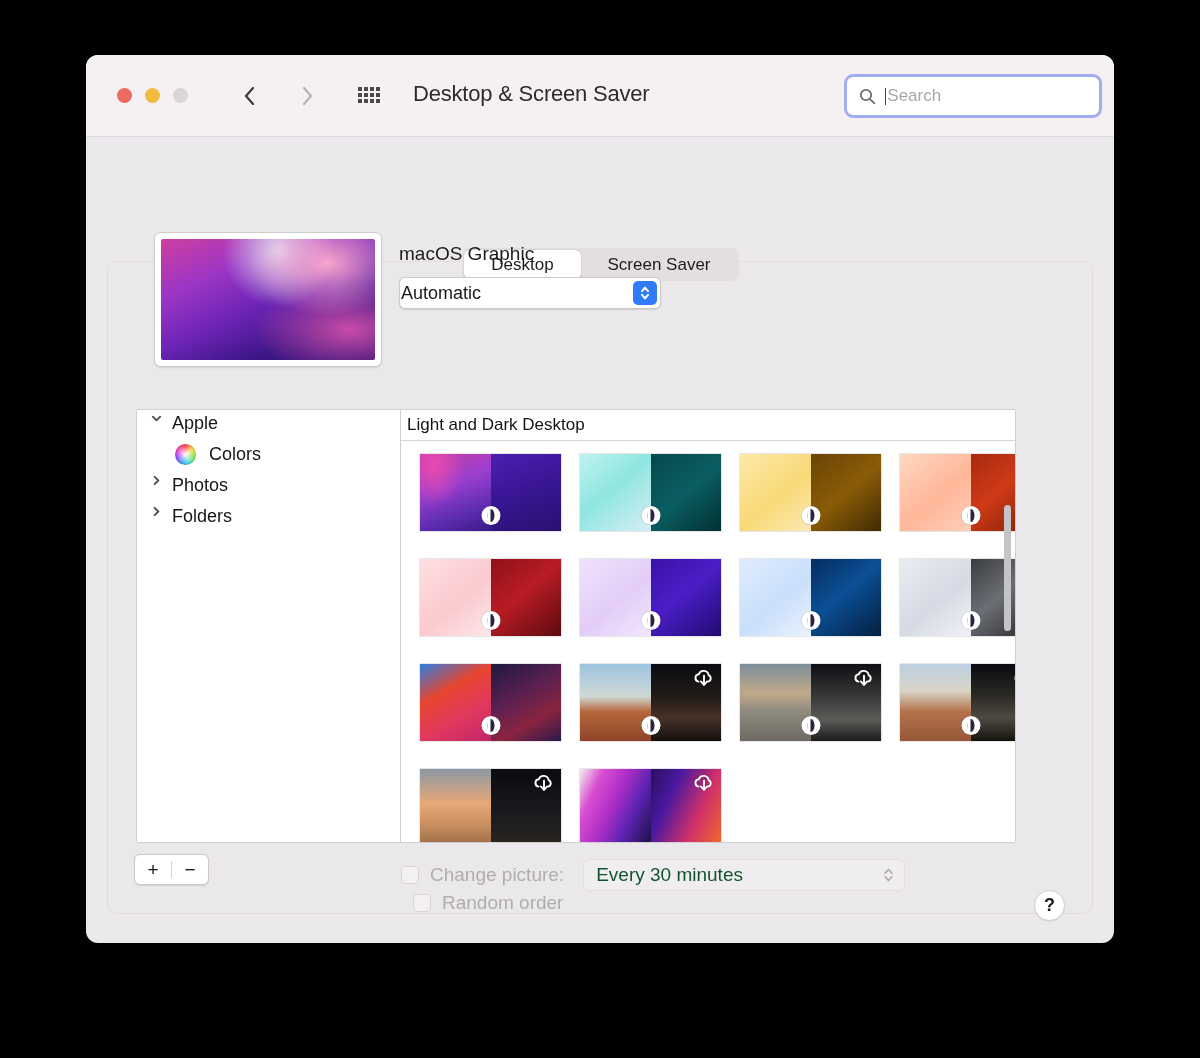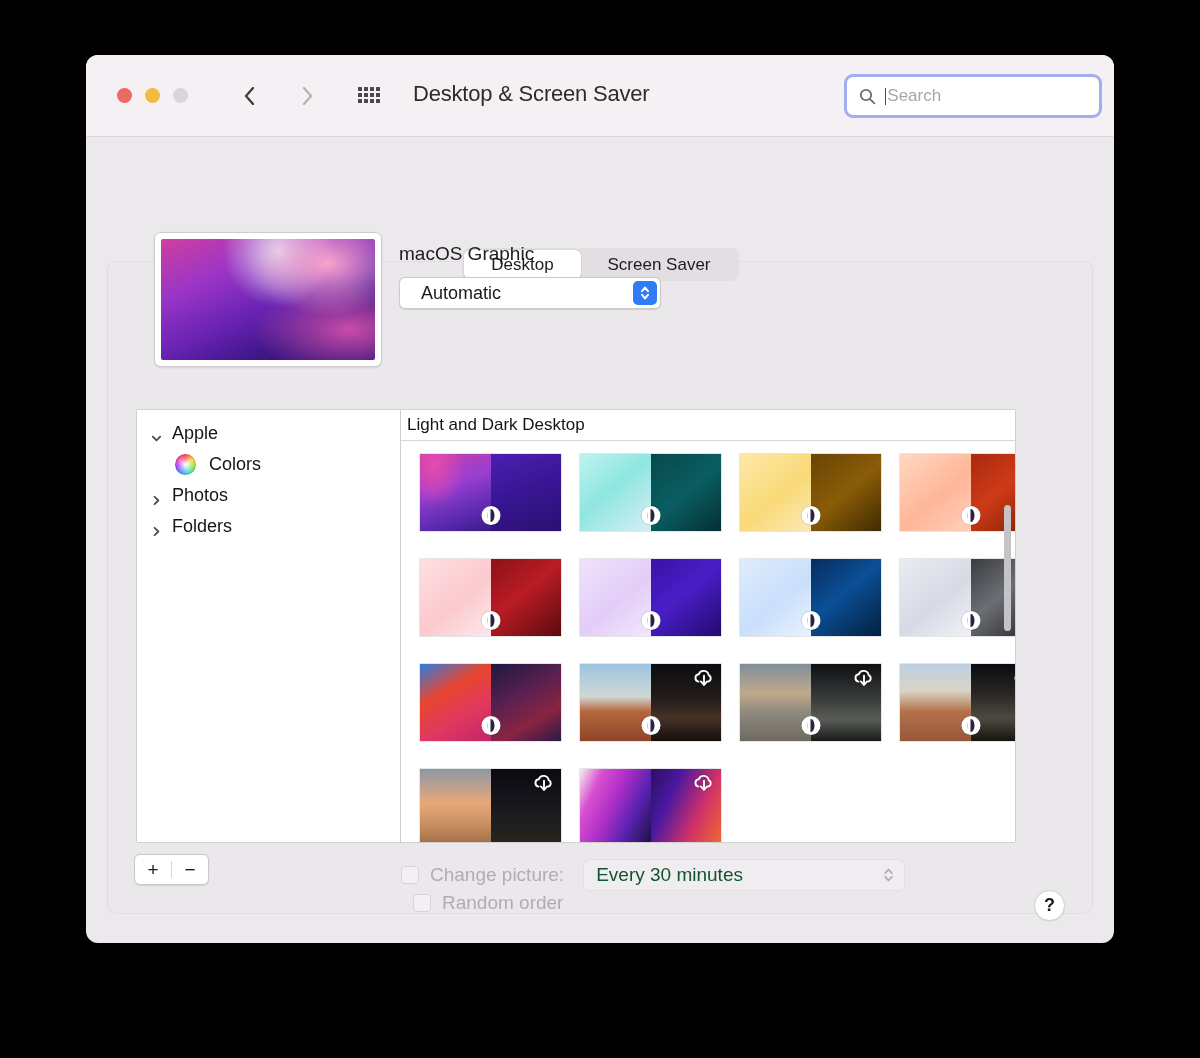--- a/index.html
+++ b/index.html
@@ -124,21 +124,21 @@
   }
   #popup-style {
     position: absolute; left: 313px; top: 140px;
     width: 262px; height: 32px;
     background: #ffffff;
     border: 1px solid #cdc9cd;
     border-radius: 6px;
     box-shadow: 0 .5px 1px rgba(0,0,0,.12);
     display: flex; align-items: center;
   }
-  #popup-style-label { font-size: 18px; color: #1b191b; padding-left: 21px; }
+  #popup-style-label { font-size: 18px; color: #1b191b; padding-left: 1px; }
   #popup-style-stepper {
     position: absolute; right: 3px; top: 3px;
     width: 24px; height: 24px; border-radius: 5px;
     background: #2f7cf6;
     display: flex; align-items: center; justify-content: center;
   }
   .stepper-arrows { width: 10px; height: 16px; }
   .stepper-arrows path { fill: none; stroke: #fff; stroke-width: 2; stroke-linecap: round; stroke-linejoin: round; }
 
   
@@ -146,21 +146,21 @@
     position: absolute; left: 50px; top: 272px;
     width: 880px; height: 434px;
     background: #ffffff;
     border: 1px solid #d2ced2;
     border-radius: 2px;
     display: flex; overflow: hidden;
   }
 
   
   #sidebar { width: 264px; flex: none; border-right: 1px solid #d2ced2; padding-top: 3px; background: #fff; }
-  .side-row { height: 31px; display: flex; align-items: flex-end; font-size: 18px; color: #161416; }
+  .side-row { height: 31px; display: flex; align-items: flex-start; font-size: 18px; color: #161416; }
   .side-row.selected { background: #dcdadc; }
   .disc {
     width: 22px; flex: none; display: flex; align-items: center; justify-content: center; margin-left: 8px;
   }
   .disc svg { width: 11px; height: 11px; }
   .disc svg path { fill: none; stroke: #4e4c4e; stroke-width: 1.8; stroke-linecap: round; stroke-linejoin: round; }
   .side-row .label { margin-left: 5px; }
   .side-row.child { padding-left: 38px; }
   .folder-icon {
     width: 23px; height: 18px; flex: none; position: relative; margin-right: 7px;

